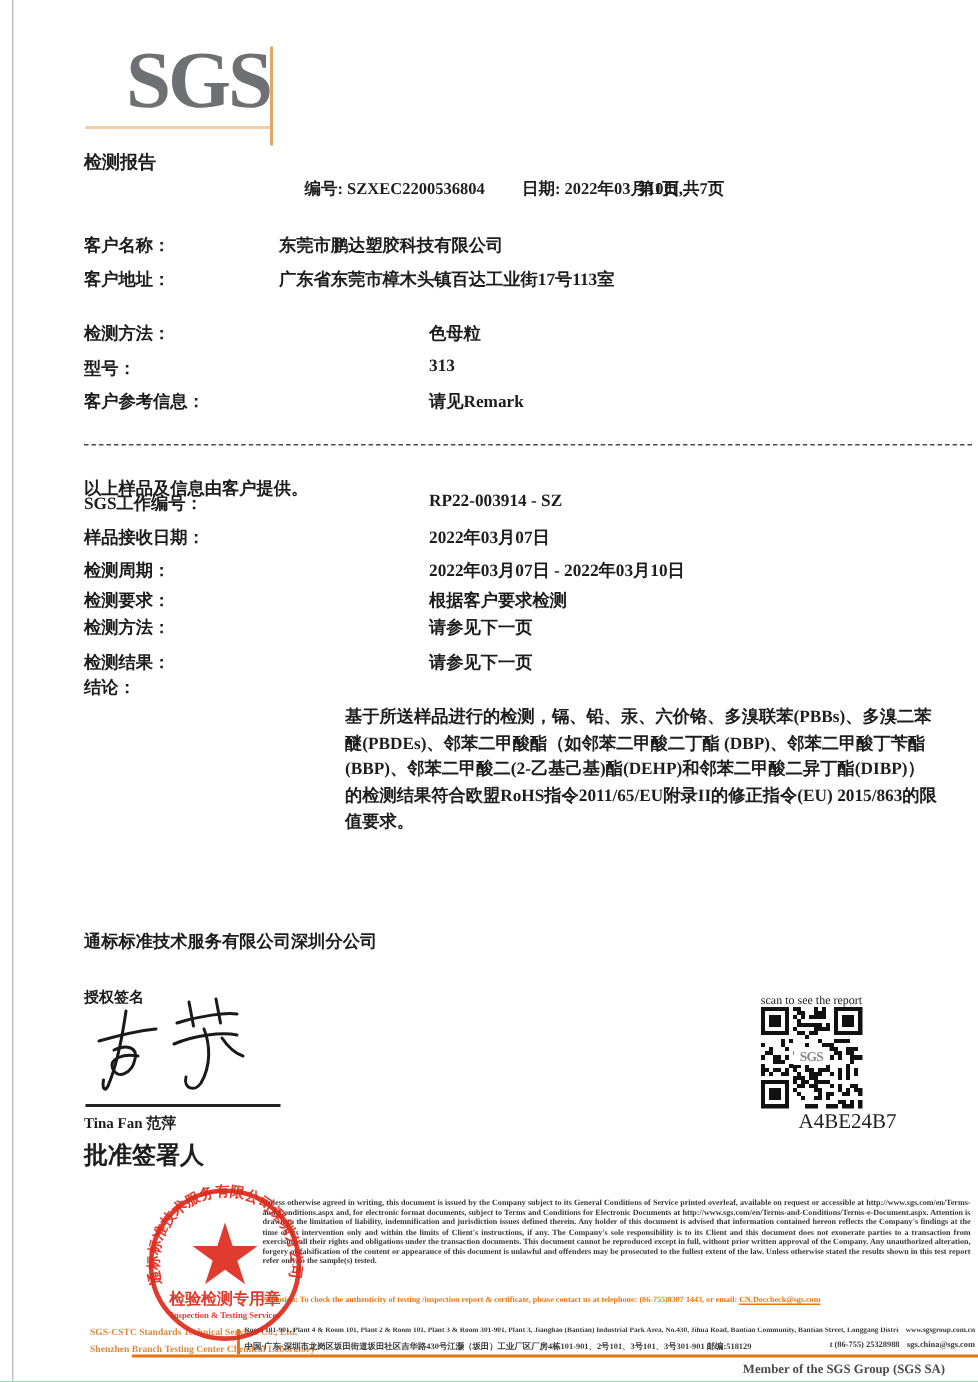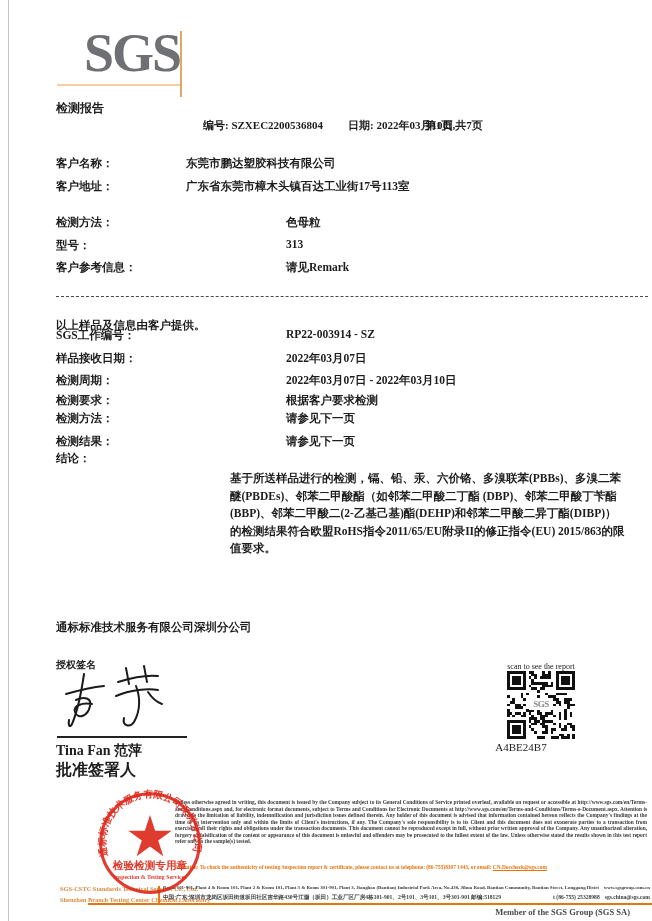--- a/index.html
+++ b/index.html
@@ -21,32 +21,32 @@
   .val-130{left:130px;}
   .note{position:absolute;left:56px;font-size:11.5px;font-weight:600;margin-top:40px;}
   .dashline{position:absolute;left:56px;width:592px;border-top:1.5px dashed #4a4a4a;}
   .conc-text{position:absolute;left:230px;top:470px;width:397px;font-size:11.5px;
              font-weight:600;line-height:17.5px;white-space:normal;}
   
   .sig-company{position:absolute;left:56px;top:620px;font-size:11.5px;font-weight:600;}
   .sig-auth{position:absolute;left:56px;top:635px;font-size:10px;font-weight:600;margin-top:23px;}
   .sig-svg{position:absolute;left:60px;top:658px;}
   .sig-line{position:absolute;left:57px;top:736px;width:130px;height:2px;background:#222;}
-  .sig-name{position:absolute;left:56px;top:742px;font-size:14px;font-weight:600;}
+  .sig-name{position:absolute;left:56px;top:742px;font-size:10px;font-weight:600;}
   .sig-title{position:absolute;left:56px;top:760px;font-size:16px;font-weight:600;}
   
   .qr-caption{position:absolute;left:496px;top:662px;width:90px;text-align:center;
               font-size:8px;color:#222;}
   .qr-box{position:absolute;left:507px;top:671px;width:68px;height:68px;}
   .qr-box svg{width:68px;height:68px;display:block;}
   .qr-sgs{position:absolute;left:22px;top:27px;width:24px;height:12px;background:#fff;
           font-size:9px;font-weight:800;color:#8a8a8a;text-align:center;line-height:12px;
           letter-spacing:-0.5px;}
-  .qr-code-text{position:absolute;left:476px;top:741px;width:90px;text-align:center;
-                font-size:11px;color:#222;}
+  .qr-code-text{position:absolute;left:520px;top:741px;width:90px;text-align:center;
+                font-size:14px;color:#222;}
   
   .disclaimer{position:absolute;left:175px;top:799px;width:472px;font-size:5.4px;
               line-height:6.5px;color:#3b3b3b;font-weight:600;text-align:justify;}
   .attention{position:absolute;left:175px;top:864px;width:472px;font-size:5.4px;
              line-height:6.5px;color:#e87511;font-weight:700;}
   .attention .em-link{text-decoration:underline;}
   .co-en{position:absolute;left:60px;top:885px;font-size:6.4px;color:#d98a3f;font-weight:700;}
   .co-branch{position:absolute;left:60px;top:896px;font-size:6.4px;color:#d98a3f;font-weight:700;}
   .addr-bar{position:absolute;left:158px;top:886px;width:2px;height:17px;background:#e87511;}
   .addr-en{position:absolute;left:163px;top:885px;width:487px;font-size:4.9px;color:#3b3b3b;

